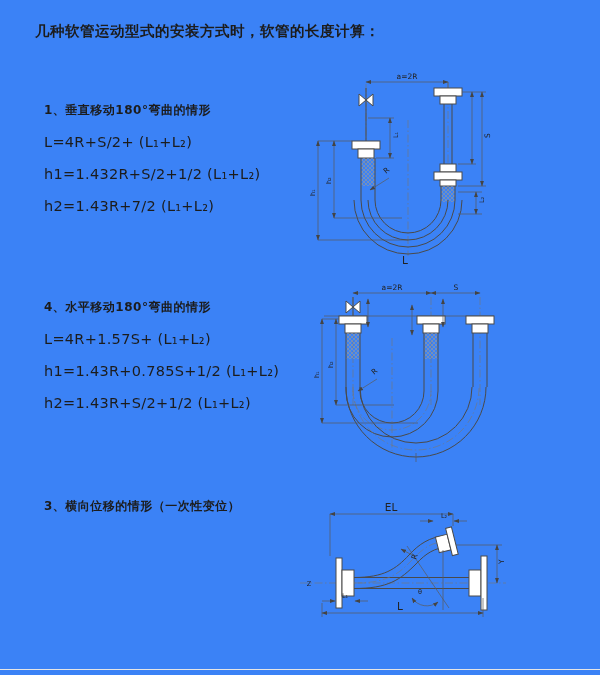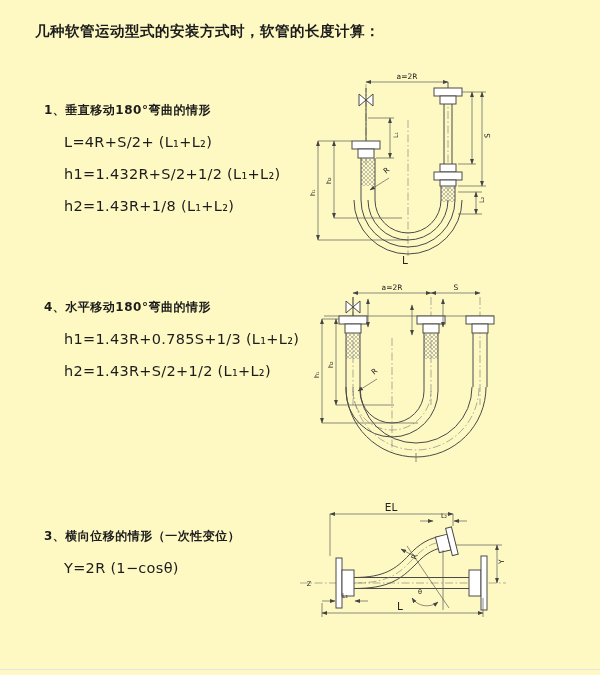--- a/index.html
+++ b/index.html
@@ -1,21 +1,21 @@
 <!DOCTYPE html>
 <html><head>
 <meta charset="utf-8">
 <style>
   html,body{margin:0;padding:0;background:#fff;}
-  .page{position:relative;width:600px;height:675px;background:#fef9c3;overflow:hidden;
+  .page{position:relative;width:600px;height:675px;background:#3b82f6;overflow:hidden;
         font-family:"DejaVu Sans","Liberation Sans",sans-serif;color:#1c1c1c;}
   .title{position:absolute;left:35px;top:22px;font-size:14.5px;font-weight:700;letter-spacing:.5px;}
   .sec{position:absolute;left:44px;}
   .sec-head{font-size:12px;font-weight:700;height:32px;letter-spacing:.5px;}
-  .formula{font-size:14.5px;margin-left:20px;height:32px;letter-spacing:.3px;}
+  .formula{font-size:14.5px;height:32px;letter-spacing:.3px;}
   .dg{position:absolute;}
   
   .ln{stroke:#4a4a4a;stroke-width:1;fill:none;}
   .fit{stroke:#4a4a4a;stroke-width:1;fill:#ffffff;}
   .dim{stroke:#5a5a5a;stroke-width:.7;fill:none;}
   .cl{stroke:#777;stroke-width:.6;fill:none;stroke-dasharray:8 2.5 1.5 2.5;}
   .lb{font:7.5px "DejaVu Sans",sans-serif;fill:#222;}
   .lbs{font:6.5px "DejaVu Sans",sans-serif;fill:#222;}
   .lbb{font:10.5px "DejaVu Sans",sans-serif;fill:#222;}
   .page-edge{position:absolute;left:0;right:0;bottom:5px;height:1px;background:#e6e6e6;}
@@ -24,21 +24,21 @@
 <body>
 
 <div class="page">
 
   <div class="title">几种软管运动型式的安装方式时，软管的长度计算：</div>
 
   <div class="sec" style="top:102px">
     <div class="sec-head">1、垂直移动180°弯曲的情形</div>
     <div class="formula">L=4R+S/2+ (L₁+L₂)</div>
     <div class="formula">h1=1.432R+S/2+1/2 (L₁+L₂)</div>
-    <div class="formula">h2=1.43R+1/8 (L₁+L₂)</div>
+    <div class="formula">h2=1.43R+7/2 (L₁+L₂)</div>
   </div>
 
   <svg class="dg" style="left:306px;top:68px" width="292" height="198" viewBox="0 0 292 198">
     <defs>
       <marker id="a1" viewBox="0 0 10 10" refX="9" refY="5" markerWidth="8" markerHeight="8" orient="auto-start-reverse">
         <path d="M0,1.5 L10,5 L0,8.5 z" fill="#444"></path>
       </marker>
       <pattern id="hp1" width="4" height="4" patternUnits="userSpaceOnUse">
         <path d="M0,4 L4,0 M0,0 L4,4" stroke="#999" stroke-width="0.6"></path>
       </pattern>
@@ -111,21 +111,22 @@
     <line class="dim" x1="12" y1="172" x2="102" y2="172"></line>
     <line class="dim" x1="28" y1="150" x2="96" y2="150"></line>
     <line class="dim" x1="12" y1="73" x2="12" y2="172" marker-start="url(#a1)" marker-end="url(#a1)"></line>
     <line class="dim" x1="28" y1="73" x2="28" y2="150" marker-start="url(#a1)" marker-end="url(#a1)"></line>
     <text class="lbs" transform="rotate(-90 9 128)" x="9" y="128">h₁</text>
     <text class="lbs" transform="rotate(-90 25 116)" x="25" y="116">h₂</text>
   </svg>
 
   <div class="sec" style="top:299px">
     <div class="sec-head">4、水平移动180°弯曲的情形</div>
-    <div class="formula">h1=1.43R+0.785S+1/3 (L₁+L₂)</div>
+    <div class="formula">L=4R+1.57S+ (L₁+L₂)</div>
+    <div class="formula">h1=1.43R+0.785S+1/2 (L₁+L₂)</div>
     <div class="formula">h2=1.43R+S/2+1/2 (L₁+L₂)</div>
   </div>
 
   <svg class="dg" style="left:310px;top:283px" width="290" height="188" viewBox="0 0 290 188">
     <defs>
       <marker id="a2" viewBox="0 0 10 10" refX="9" refY="5" markerWidth="8" markerHeight="8" orient="auto-start-reverse">
         <path d="M0,1.5 L10,5 L0,8.5 z" fill="#444"></path>
       </marker>
       <pattern id="hp2" width="4" height="4" patternUnits="userSpaceOnUse">
         <path d="M0,4 L4,0 M0,0 L4,4" stroke="#999" stroke-width="0.6"></path>
@@ -194,23 +195,22 @@
     <line class="dim" x1="26" y1="122" x2="84" y2="122"></line>
     <line class="dim" x1="12" y1="36" x2="12" y2="140" marker-start="url(#a2)" marker-end="url(#a2)"></line>
     <line class="dim" x1="26" y1="36" x2="26" y2="122" marker-start="url(#a2)" marker-end="url(#a2)"></line>
     <text class="lbs" transform="rotate(-90 9 95)" x="9" y="95">h₁</text>
     <text class="lbs" transform="rotate(-90 23 85)" x="23" y="85">h₂</text>
 
     <text class="lb" transform="rotate(-40 64 92)" x="64" y="92">R</text>
     <line class="dim" x1="67" y1="96" x2="48" y2="108" marker-end="url(#a2)"></line>
   </svg>
 
-  <div class="sec" style="top:528px">
+  <div class="sec" style="top:498px">
     <div class="sec-head">3、横向位移的情形（一次性变位）</div>
-    <div class="formula">Y=2R (1−cosθ)</div>
   </div>
 
   <svg class="dg" style="left:296px;top:498px" width="306" height="158" viewBox="0 0 306 158">
     <defs>
       <marker id="a3" viewBox="0 0 10 10" refX="9" refY="5" markerWidth="8" markerHeight="8" orient="auto-start-reverse">
         <path d="M0,1.5 L10,5 L0,8.5 z" fill="#444"></path>
       </marker>
     </defs>
 
     <path class="cl" d="M4,85 H210"></path>

